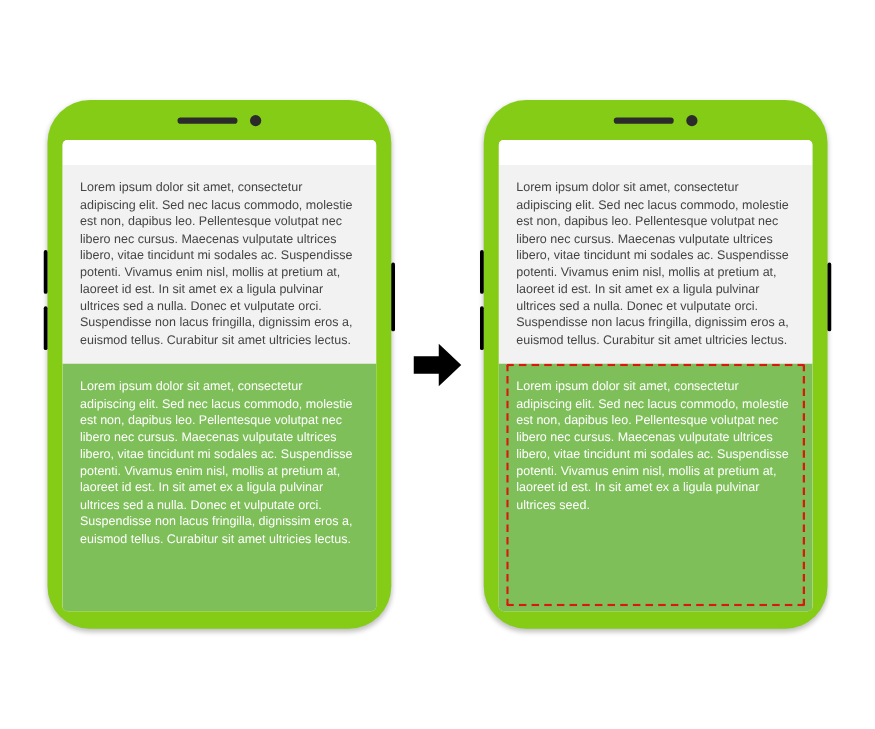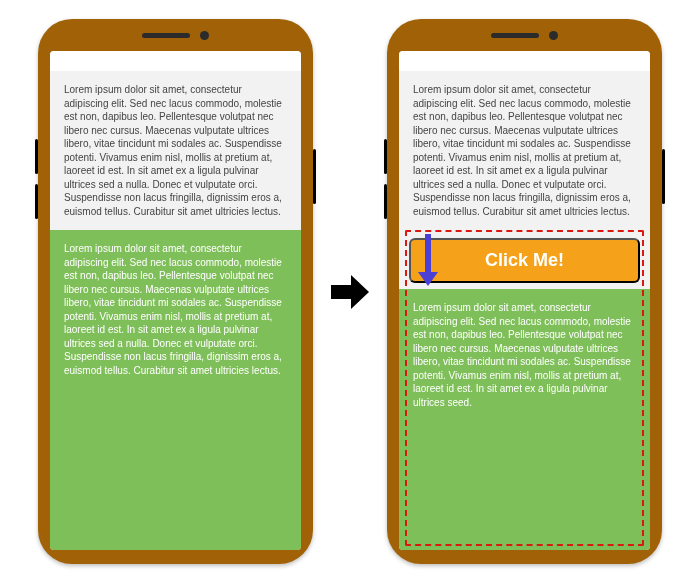--- a/index.html
+++ b/index.html
@@ -8,22 +8,22 @@
       height: 583px;
       background: #fff;
       font-family: Arial, Helvetica, sans-serif;
       display: flex;
       align-items: center;
       justify-content: center;
       gap: 18px;
     }
     .phone {
       width: 275px;
-      height: 545px;
-      background: #a16207;
+      height: 423px;
+      background: #84cc16;
       border-radius: 34px;
       position: relative;
       box-shadow: 0 2px 4px rgba(0,0,0,.25);
     }
     .phone::before,
     .phone::after {
       content: "";
       position: absolute;
       background: #000;
       border-radius: 2px;
@@ -161,25 +161,18 @@
   <div class="notch-area">
     <span class="speaker"></span>
       <span class="camera"></span>
   </div>
   <div class="screen">
     <div class="status-bar"></div>
     <div class="content">
       <div class="para">Lorem ipsum dolor sit amet, consectetur adipiscing elit. Sed nec lacus commodo, molestie est non, dapibus leo. Pellentesque volutpat nec libero nec cursus. Maecenas vulputate ultrices libero, vitae tincidunt mi sodales ac. Suspendisse potenti. Vivamus enim nisl, mollis at pretium at, laoreet id est. In sit amet ex a ligula pulvinar ultrices sed a nulla. Donec et vulputate orci. Suspendisse non lacus fringilla, dignissim eros a, euismod tellus. Curabitur sit amet ultricies lectus.</div>
 
       <div class="lower-zone">
-        <div class="banner-wrap">
-          <button class="banner">Click Me!</button>
-          <div class="push-arrow">
-            <div class="shaft"></div>
-              <div class="head"></div>
-          </div>
-        </div>
         <div class="para para-green">Lorem ipsum dolor sit amet, consectetur adipiscing elit. Sed nec lacus commodo, molestie est non, dapibus leo. Pellentesque volutpat nec libero nec cursus. Maecenas vulputate ultrices libero, vitae tincidunt mi sodales ac. Suspendisse potenti. Vivamus enim nisl, mollis at pretium at, laoreet id est. In sit amet ex a ligula pulvinar ultrices seed.</div>
         <div class="dashed-overlay"></div>
       </div>
     </div>
   </div>
 </div>
 
 </body></html>

